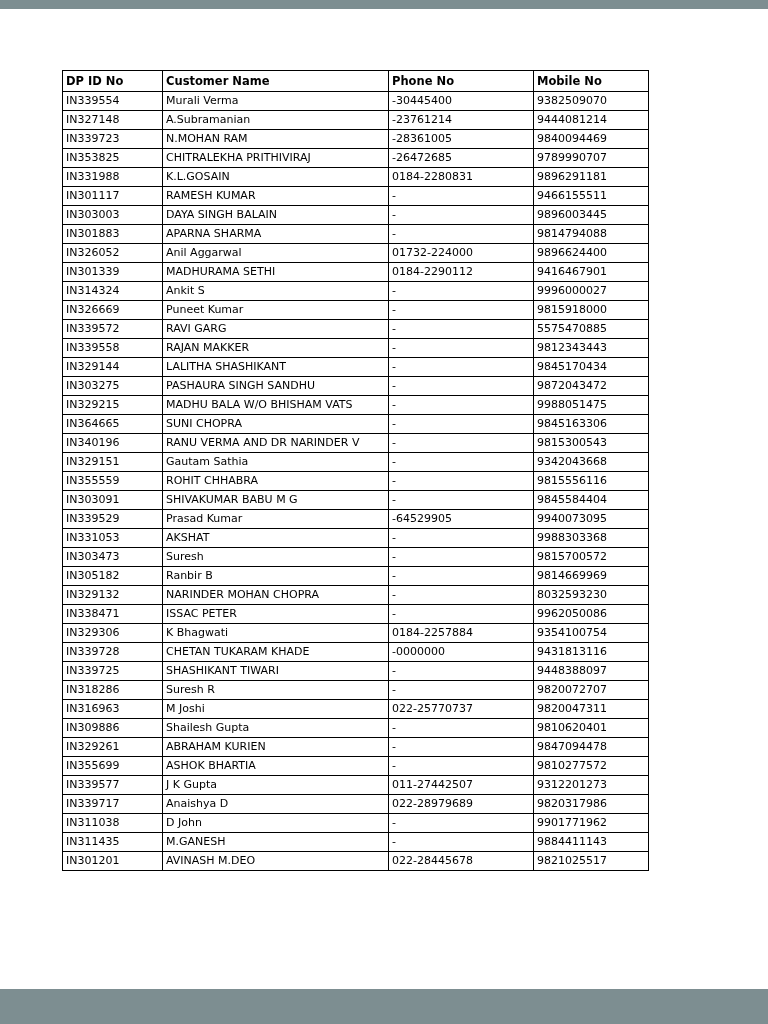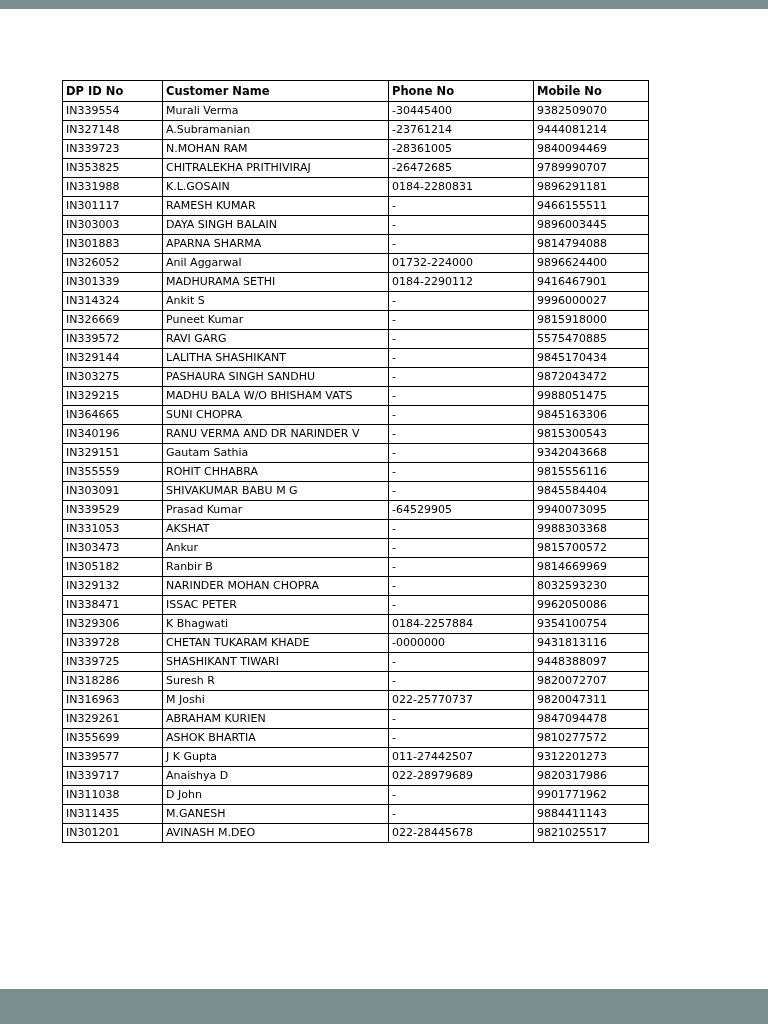--- a/index.html
+++ b/index.html
@@ -16,21 +16,21 @@
     top: 0; left: 0;
     width: 100%; height: 9px;
   }
   .chrome-bottom {
     position: absolute;
     bottom: 0; left: 0;
     width: 100%; height: 35px;
   }
   .page {
     position: absolute;
-    top: 21px; left: 0;
+    top: 11px; left: 0;
     width: 768px; height: 980px;
     background: #ffffff;
   }
   table.data {
     position: absolute;
     left: 62px;
     top: 59px;
     border-collapse: collapse;
     table-layout: fixed;
     width: 586px;
@@ -166,20 +166,26 @@
     <td>9815918000</td>
   </tr>
 
   <tr>
     <td>IN339572</td>
     <td>RAVI GARG</td>
     <td>-</td>
     <td>5575470885</td>
   </tr>
 
+  <tr>
+    <td>IN339558</td>
+    <td>RAJAN MAKKER</td>
+    <td>-</td>
+    <td>9812343443</td>
+  </tr>
 
   <tr>
     <td>IN329144</td>
     <td>LALITHA SHASHIKANT</td>
     <td>-</td>
     <td>9845170434</td>
   </tr>
 
   <tr>
     <td>IN303275</td>
@@ -240,21 +246,21 @@
 
   <tr>
     <td>IN331053</td>
     <td>AKSHAT</td>
     <td>-</td>
     <td>9988303368</td>
   </tr>
 
   <tr>
     <td>IN303473</td>
-    <td>Ankur</td>
+    <td>Suresh</td>
     <td>-</td>
     <td>9815700572</td>
   </tr>
 
   <tr>
     <td>IN305182</td>
     <td>Ranbir B</td>
     <td>-</td>
     <td>9814669969</td>
   </tr>
@@ -302,20 +308,26 @@
     <td>9820072707</td>
   </tr>
 
   <tr>
     <td>IN316963</td>
     <td>M Joshi</td>
     <td>022-25770737</td>
     <td>9820047311</td>
   </tr>
 
+  <tr>
+    <td>IN309886</td>
+    <td>Shailesh Gupta</td>
+    <td>-</td>
+    <td>9810620401</td>
+  </tr>
 
   <tr>
     <td>IN329261</td>
     <td>ABRAHAM KURIEN</td>
     <td>-</td>
     <td>9847094478</td>
   </tr>
 
   <tr>
     <td>IN355699</td>

